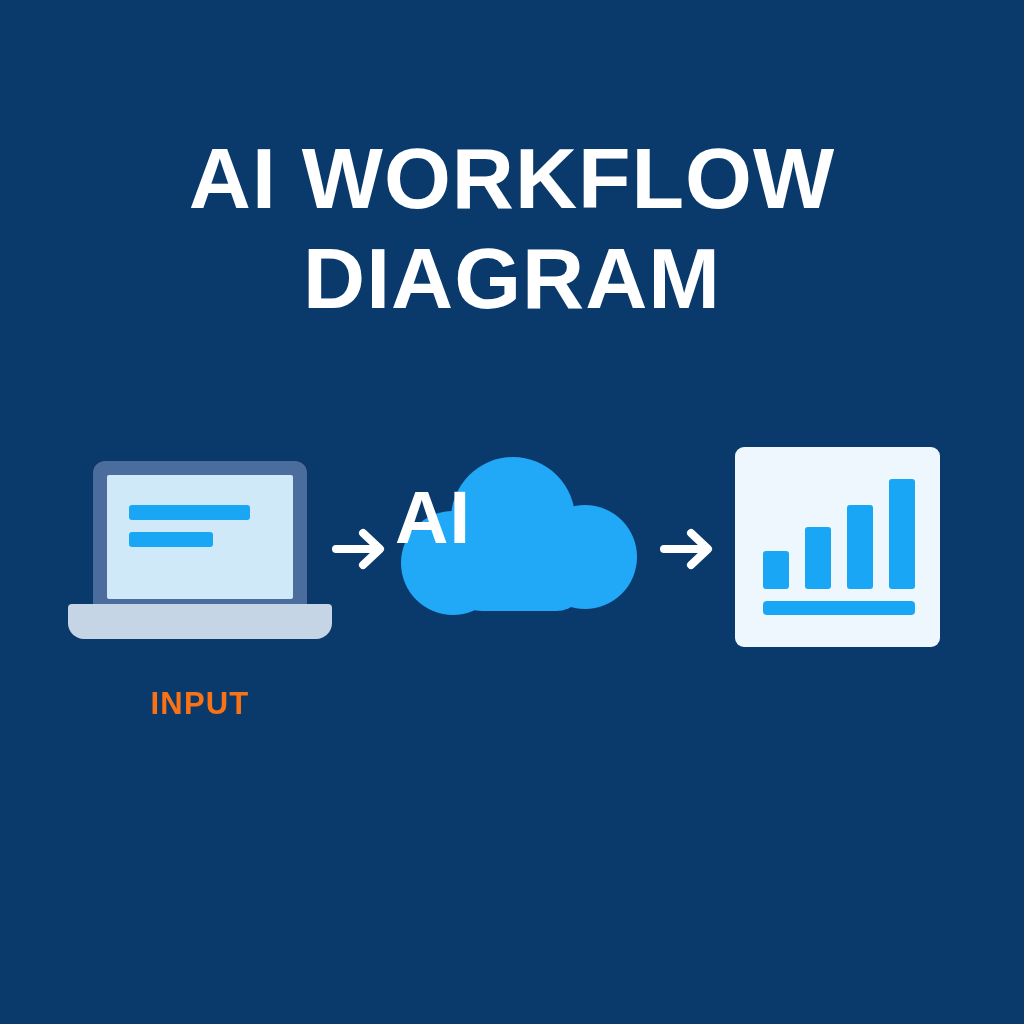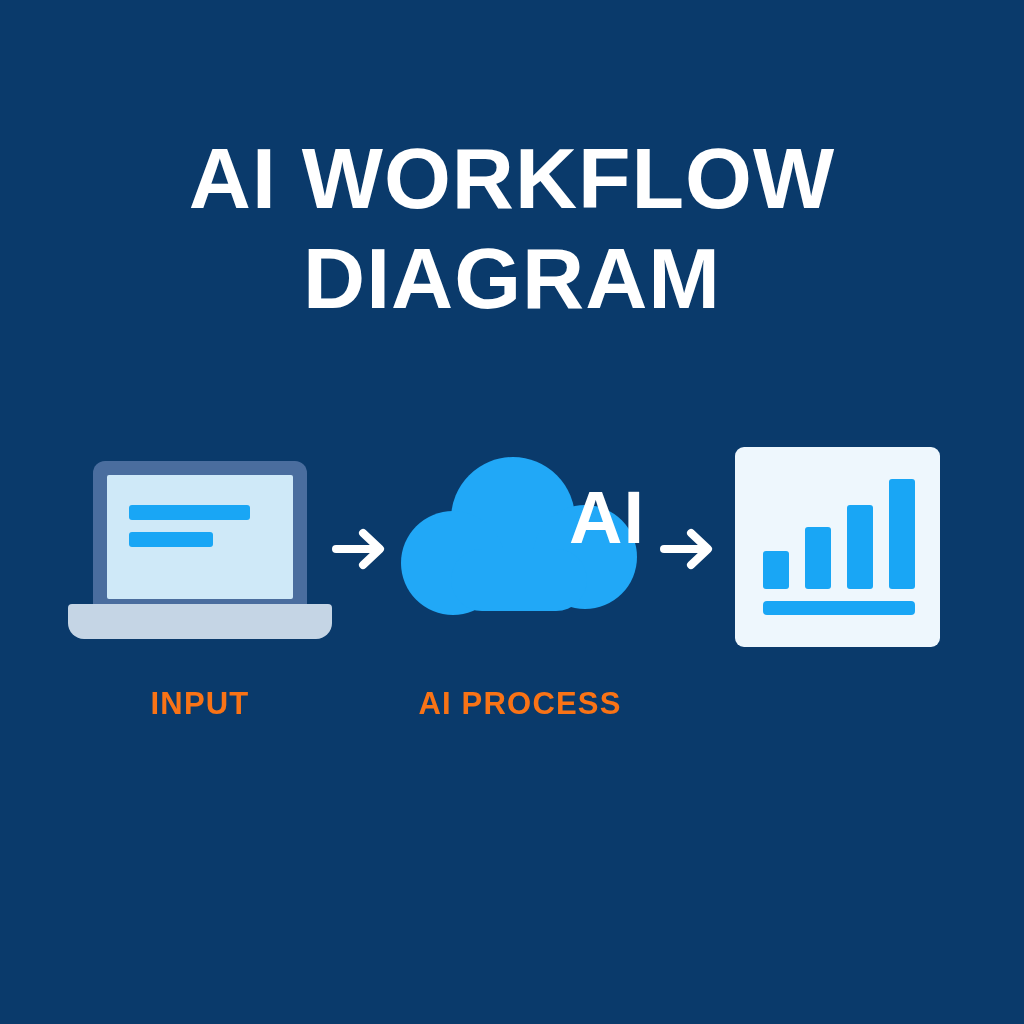--- a/index.html
+++ b/index.html
@@ -118,21 +118,21 @@
     left: 0;
     top: 12px;
     width: 250px;
     height: 186px;
   }
   .cloud-label {
     position: absolute;
     left: 0;
     top: 40px;
     width: 250px;
-    text-align: right;
+    text-align: left;
     color: #ffffff;
     font-family: "Liberation Sans", sans-serif;
     font-weight: bold;
     font-size: 74px;
     line-height: 74px;
     letter-spacing: 1px;
     user-select: none;
   }
 
   
@@ -260,16 +260,15 @@
           <div class="chart-bar" style="height: 94.8276%; background: rgb(25, 166, 245);"></div>
         </div>
         <div class="chart-baseline" style="background: rgb(25, 166, 245);"></div>
       </div>
     </div>
 
   </div>
 
   <div class="label-row">
     <div class="node-label label-input">INPUT</div>
-    <div class="node-label label-process">AI PROCESS</div>
   </div>
 
 </div>
 
 </body></html>

